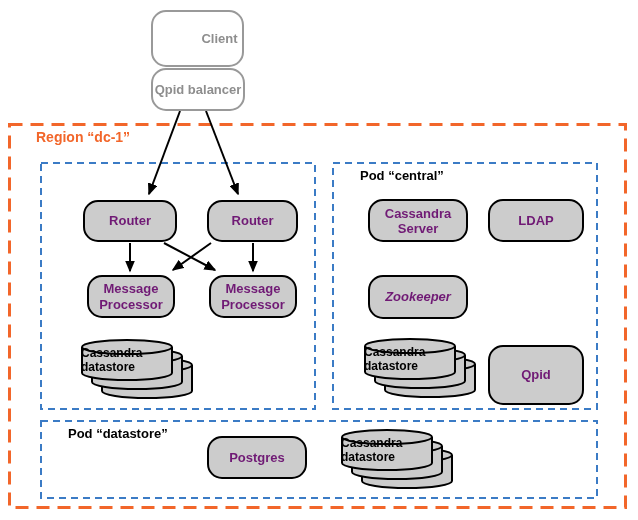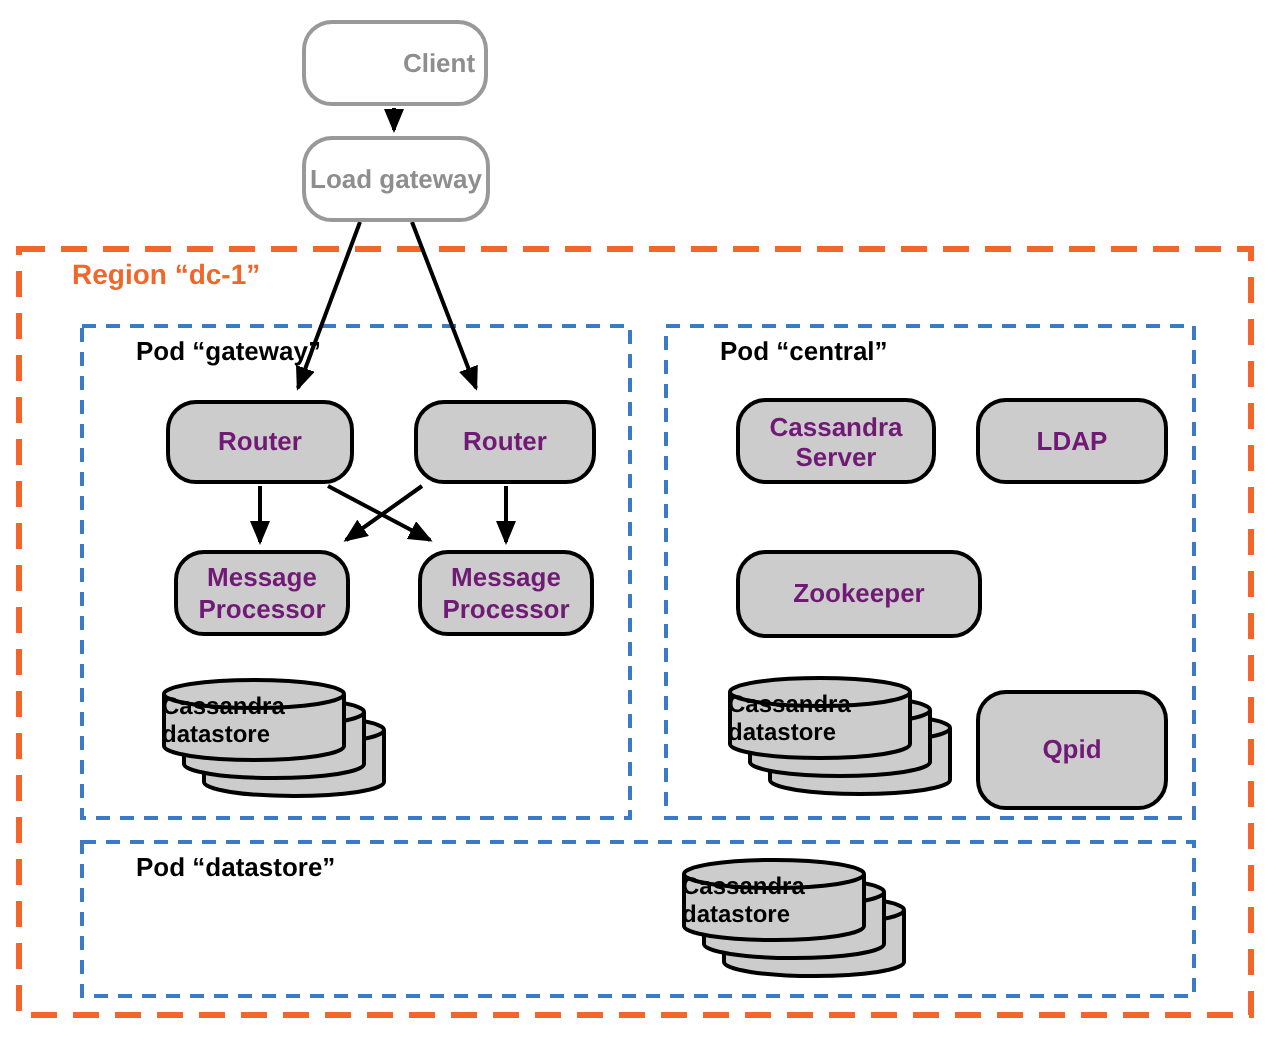--- a/index.html
+++ b/index.html
@@ -46,29 +46,28 @@
 
     <line x1="197" y1="54" x2="197" y2="65" stroke="#000" stroke-width="2" marker-end="url(#ah)"></line>
     <line x1="180" y1="111" x2="149" y2="194" stroke="#000" stroke-width="2" marker-end="url(#ah)"></line>
     <line x1="206" y1="111" x2="238" y2="194" stroke="#000" stroke-width="2" marker-end="url(#ah)"></line>
     <line x1="130" y1="243" x2="130" y2="271" stroke="#000" stroke-width="2" marker-end="url(#ah)"></line>
     <line x1="253" y1="243" x2="253" y2="271" stroke="#000" stroke-width="2" marker-end="url(#ah)"></line>
     <line x1="164" y1="243" x2="215" y2="270" stroke="#000" stroke-width="2" marker-end="url(#ah)"></line>
     <line x1="211" y1="243" x2="173" y2="270" stroke="#000" stroke-width="2" marker-end="url(#ah)"></line>
   </svg>
 
-  <div class="node ghost" style="left:151px; top:10px; width:93px; height:43px;padding-left:44px;">
+  <div class="node ghost" style="left:151px; top:10px; width:93px; height:57px;padding-left:44px;">
     <span>Client</span>
   </div>
   <div class="node ghost" style="left:151px; top:68px; width:94px; height:43px;">
-    <span>Load gateway</span>
+    <span>Qpid balancer</span>
   </div>
 
   <div class="boxlabel region-label" style="left:16px; top:129px;">Region “dc-1”</div>
-  <div class="boxlabel" style="left:48px; top:168px;">Pod “gateway”</div>
   <div class="boxlabel" style="left:340px; top:168px;">Pod “central”</div>
   <div class="boxlabel" style="left:48px; top:426px;">Pod “datastore”</div>
 
   <div class="node" style="left:83px; top:200px; width:94px; height:42px;">
     <span>Router</span>
   </div>
   <div class="node" style="left:207px; top:200px; width:91px; height:42px;">
     <span>Router</span>
   </div>
   <div class="node" style="left:87px; top:275px; width:88px; height:43px;">
@@ -101,21 +100,21 @@
     </div>
   </div>
 
   <div class="node" style="left:368px; top:199px; width:100px; height:43px; line-height:15px;">
     <span>Cassandra</span>
     <span>Server</span>
   </div>
   <div class="node" style="left:488px; top:199px; width:96px; height:43px;">
     <span>LDAP</span>
   </div>
-  <div class="node" style="left:368px; top:275px; width:123px; height:44px;">
+  <div class="node" style="left:368px; top:275px; width:100px; height:44px;font-style:italic;">
     <span>Zookeeper</span>
   </div>
   <div class="node" style="left:488px; top:345px; width:96px; height:60px;">
     <span>Qpid</span>
   </div>
 
   <div class="stack" style="left:364px; top:338px;">
     <svg width="112" height="61" viewBox="0 0 112 61">
       <g transform="translate(20,18)">
           <path d="M1,8 L1,34 A45,7 0 0 0 91,34 L91,8" fill="#ccc" stroke="#000" stroke-width="2"></path>
@@ -129,20 +128,23 @@
           <path d="M1,8 L1,34 A45,7 0 0 0 91,34 L91,8" fill="#ccc" stroke="#000" stroke-width="2"></path>
           <ellipse cx="46" cy="8" rx="45" ry="7" fill="#ccc" stroke="#000" stroke-width="2"></ellipse>
         </g>
     </svg>
     <div class="stack-text">
       <div>Cassandra</div>
       <div>datastore</div>
     </div>
   </div>
 
+  <div class="node" style="left:207px; top:436px; width:100px; height:43px;">
+    <span>Postgres</span>
+  </div>
 
   <div class="stack" style="left:341px; top:429px;">
     <svg width="112" height="61" viewBox="0 0 112 61">
       <g transform="translate(20,18)">
           <path d="M1,8 L1,34 A45,7 0 0 0 91,34 L91,8" fill="#ccc" stroke="#000" stroke-width="2"></path>
           <ellipse cx="46" cy="8" rx="45" ry="7" fill="#ccc" stroke="#000" stroke-width="2"></ellipse>
         </g>
       <g transform="translate(10,9)">
           <path d="M1,8 L1,34 A45,7 0 0 0 91,34 L91,8" fill="#ccc" stroke="#000" stroke-width="2"></path>
           <ellipse cx="46" cy="8" rx="45" ry="7" fill="#ccc" stroke="#000" stroke-width="2"></ellipse>

